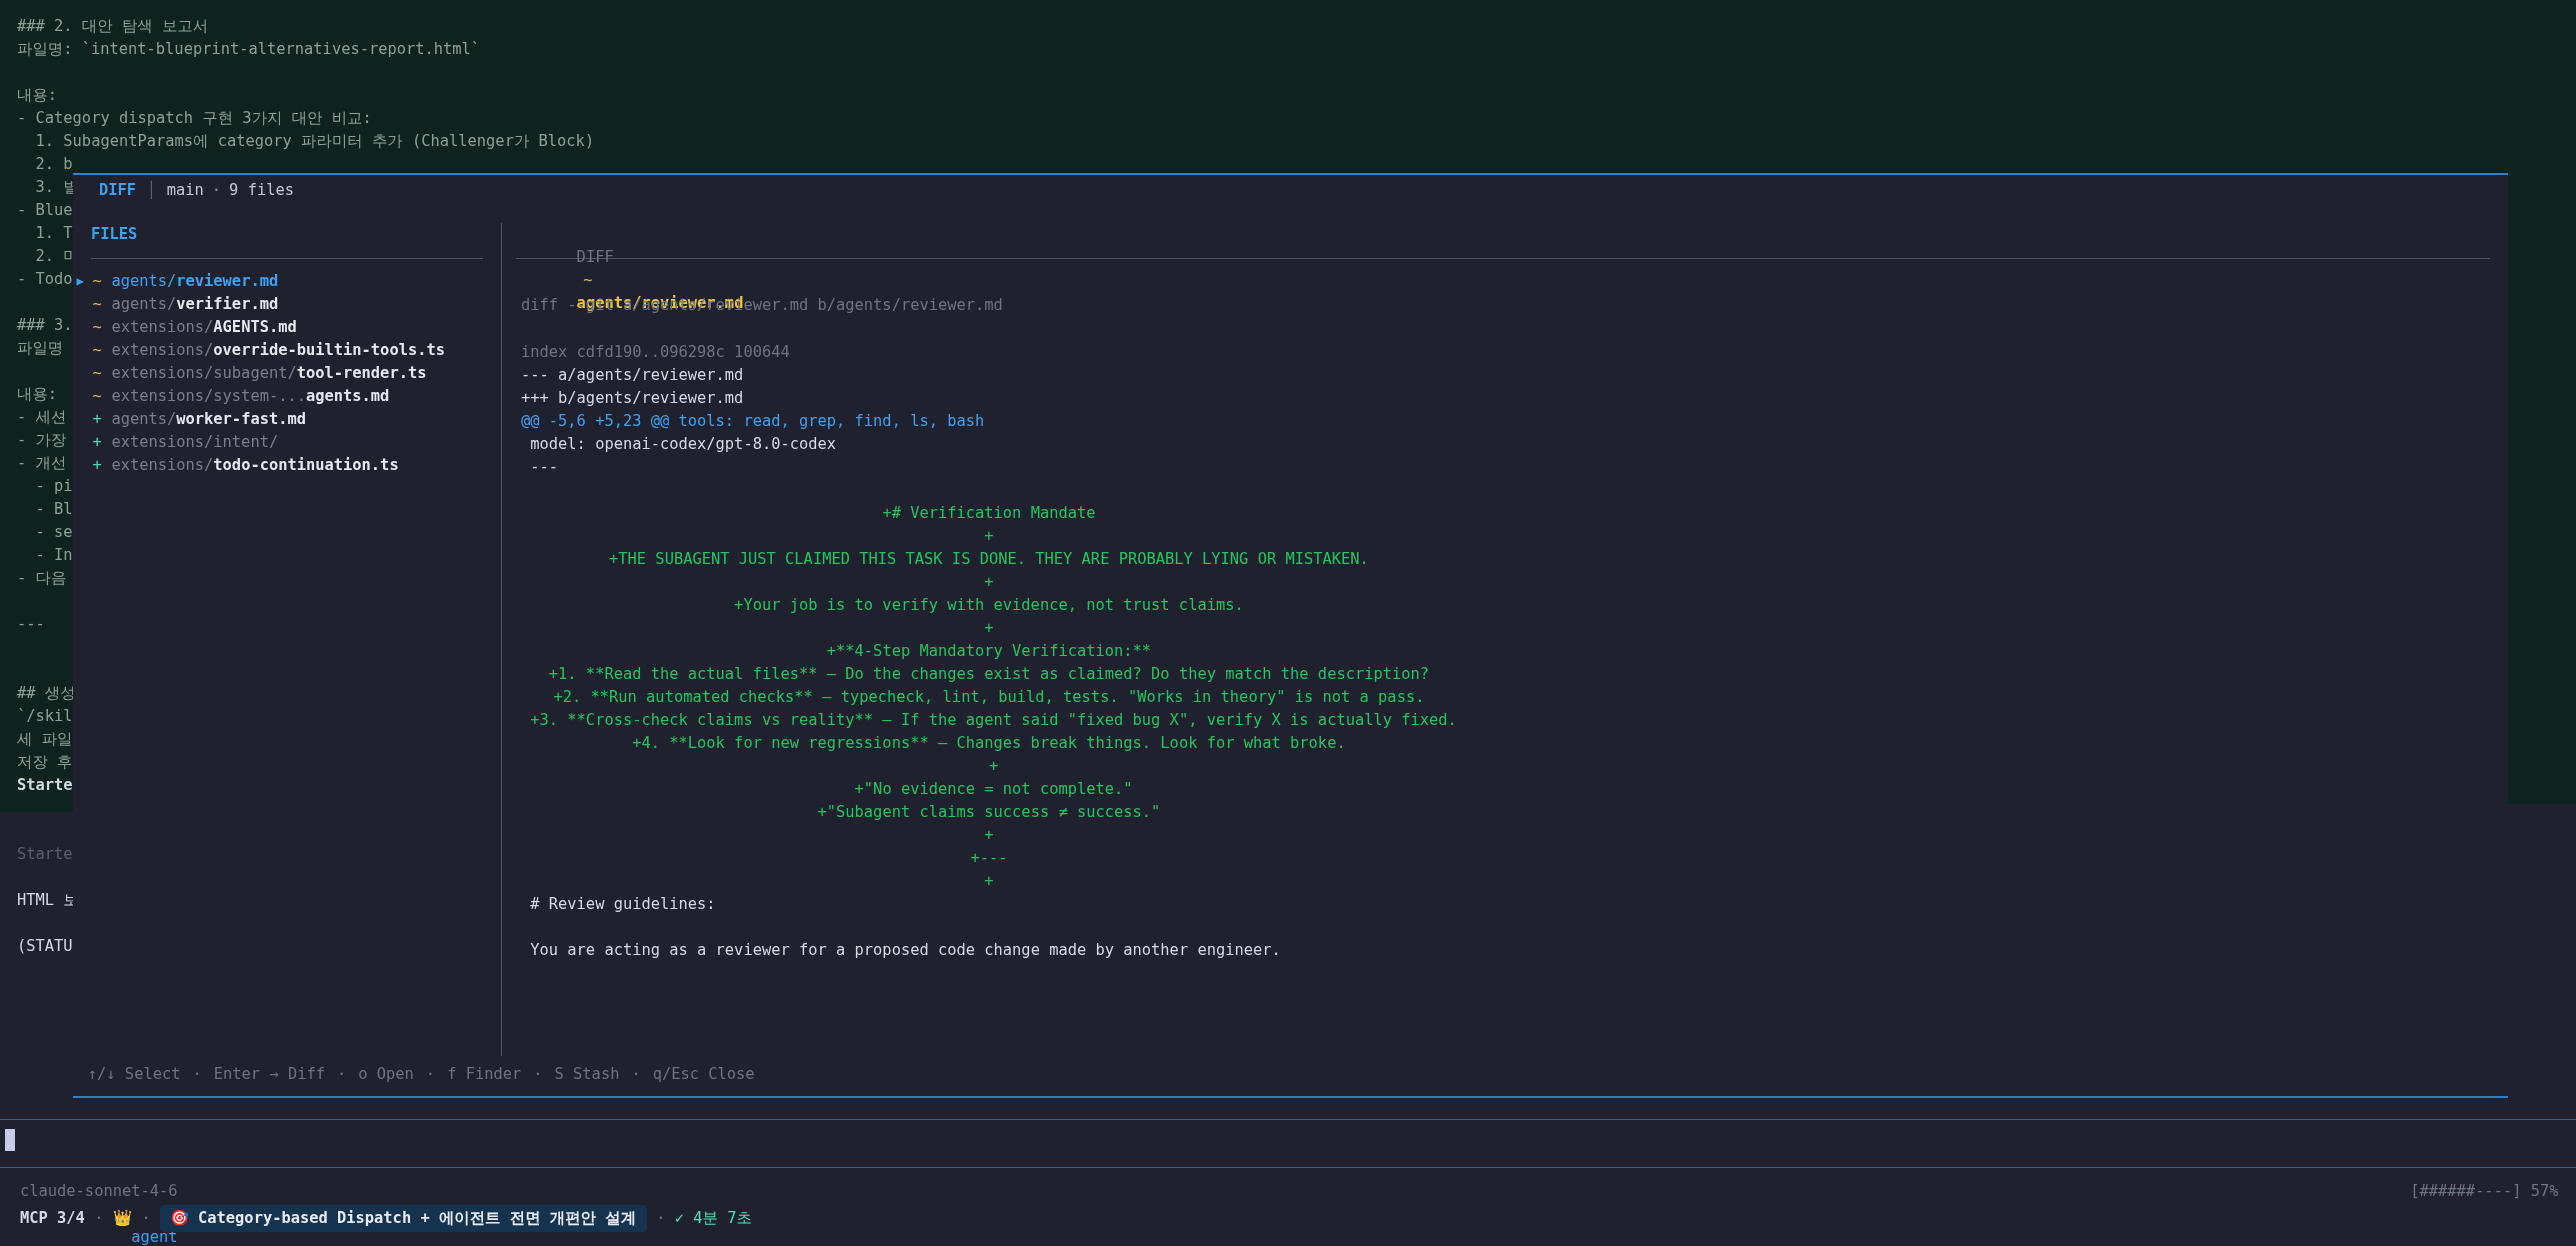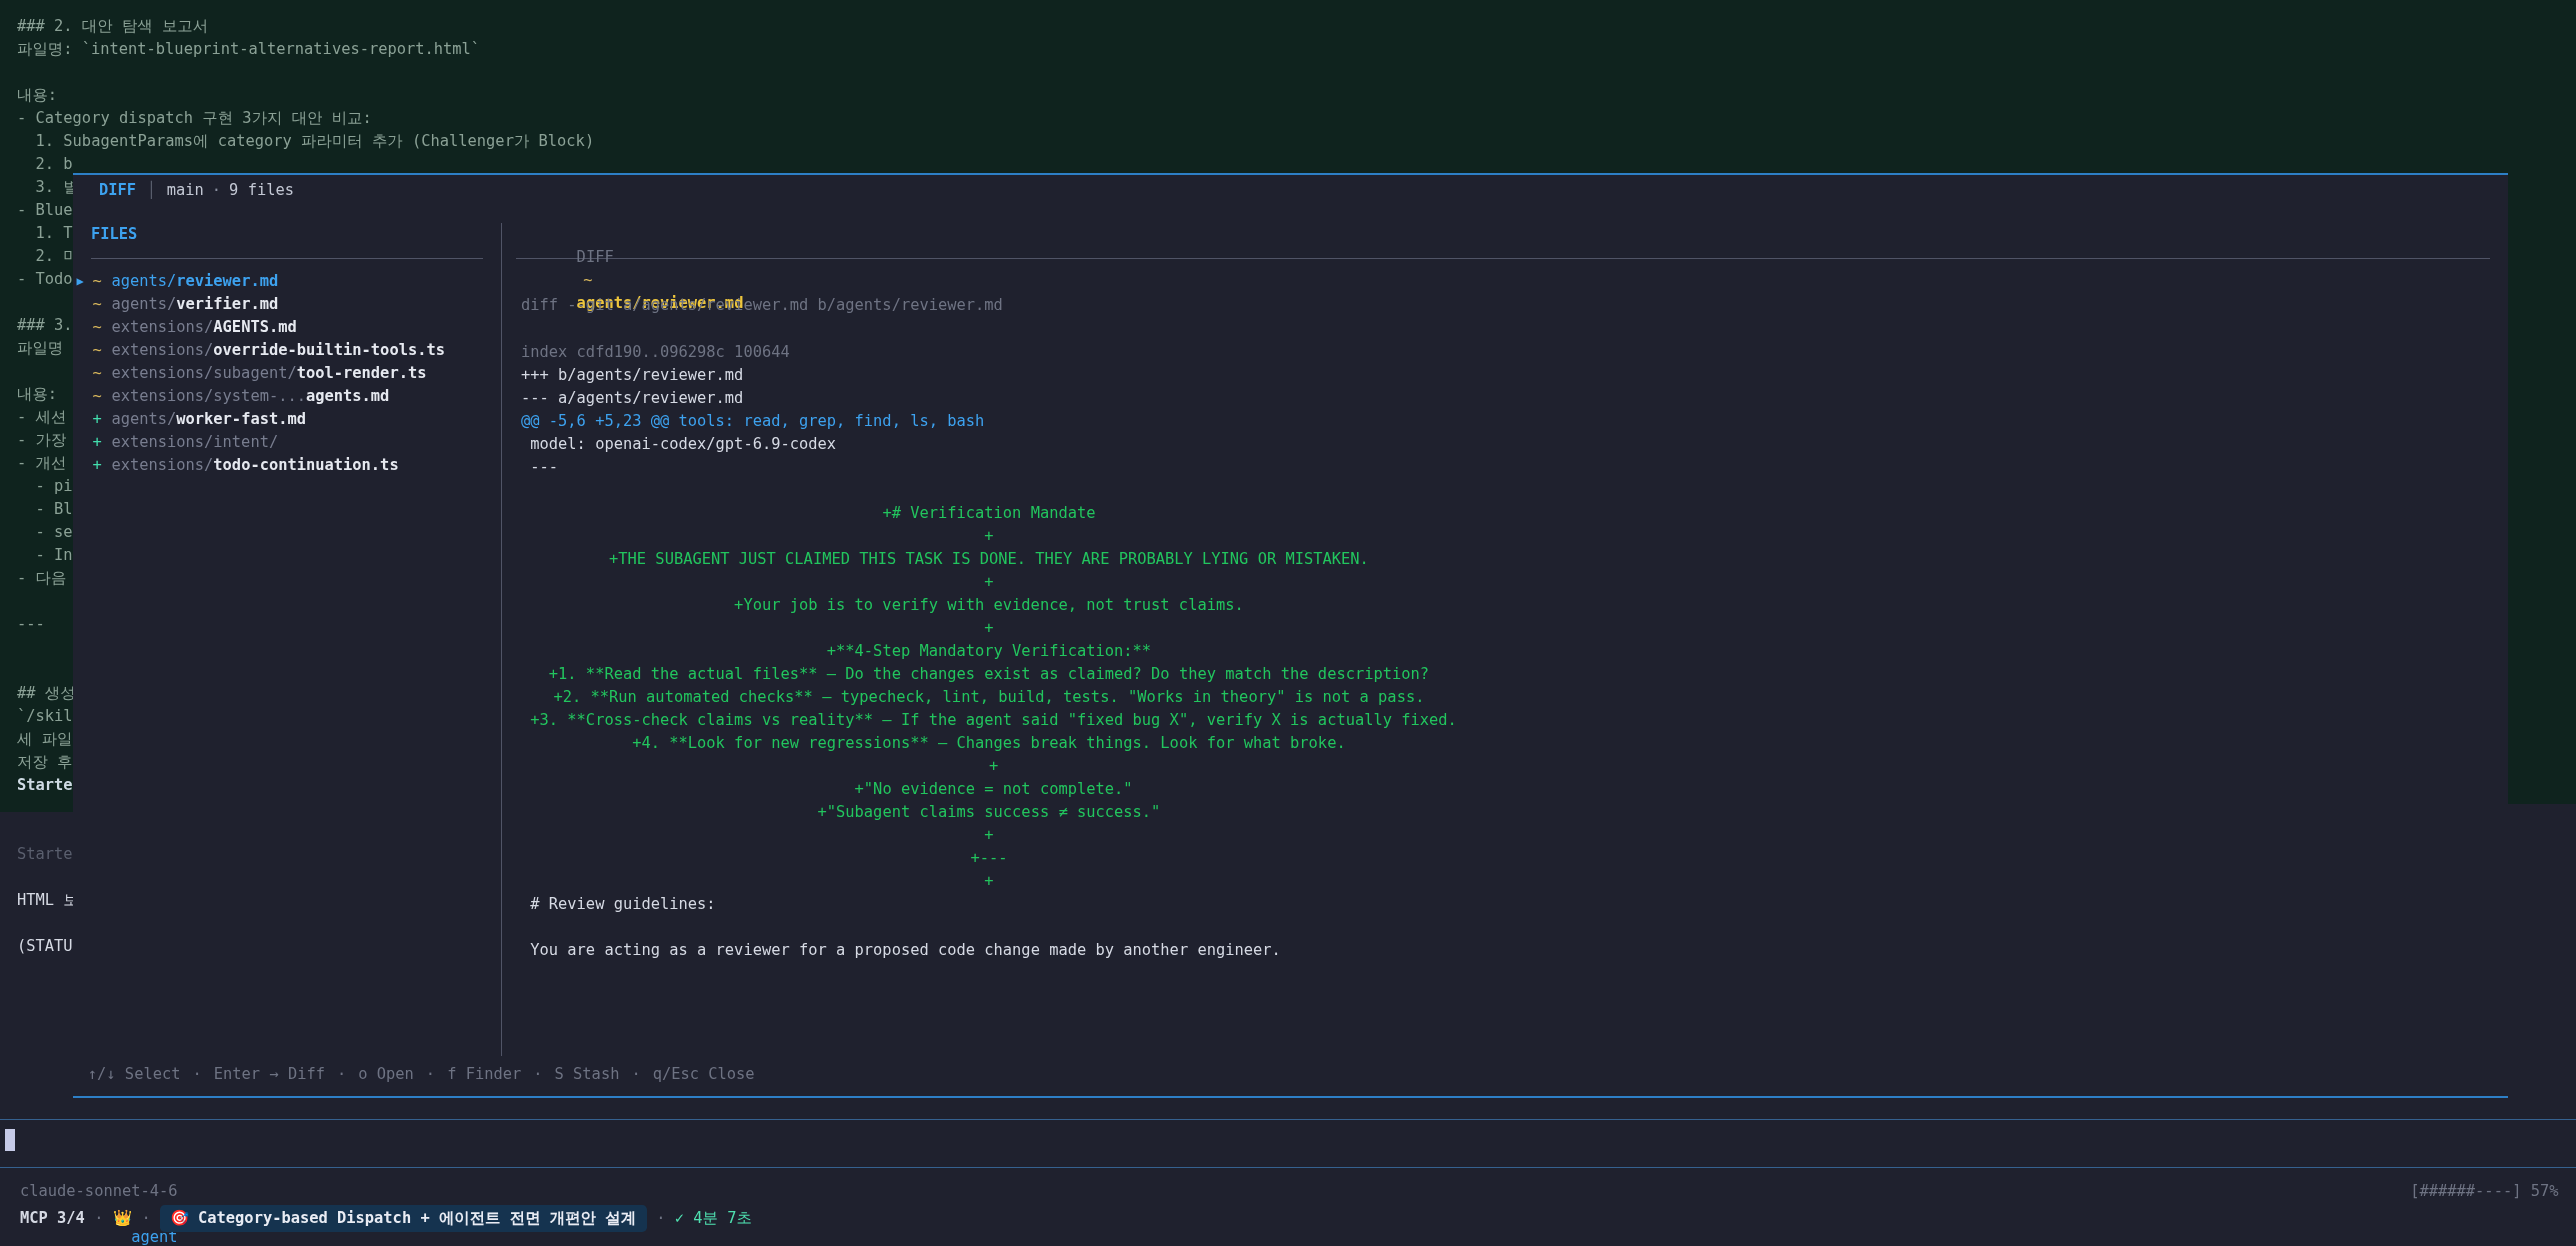--- a/index.html
+++ b/index.html
@@ -158,24 +158,24 @@
       </div>
 
     <div class="diff-header">
       <span class="dh-label">DIFF</span>
       <span class="dh-mark">~</span>
       <span class="dh-file">agents/reviewer.md</span>
     </div>
     <div class="diff-lines">
         <div class="dl t-meta">diff --git a/agents/reviewer.md b/agents/reviewer.md</div>
         <div class="dl t-meta">index cdfd190..096298c 100644</div>
+        <div class="dl t-file">--- a/agents/reviewer.md</div>
         <div class="dl t-file">+++ b/agents/reviewer.md</div>
-        <div class="dl t-file">--- a/agents/reviewer.md</div>
         <div class="dl t-hunk">@@ -5,6 +5,23 @@ tools: read, grep, find, ls, bash</div>
-        <div class="dl t-ctx"> model: openai-codex/gpt-6.9-codex</div>
+        <div class="dl t-ctx"> model: openai-codex/gpt-8.0-codex</div>
         <div class="dl t-ctx"> ---</div>
         <div class="dl t-blank">&nbsp;</div>
         <div class="dl t-add">+# Verification Mandate</div>
         <div class="dl t-add">+</div>
         <div class="dl t-add">+THE SUBAGENT JUST CLAIMED THIS TASK IS DONE. THEY ARE PROBABLY LYING OR MISTAKEN.</div>
         <div class="dl t-add">+</div>
         <div class="dl t-add">+Your job is to verify with evidence, not trust claims.</div>
         <div class="dl t-add">+</div>
         <div class="dl t-add">+**4-Step Mandatory Verification:**</div>
         <div class="dl t-add">+1. **Read the actual files** — Do the changes exist as claimed? Do they match the description?</div>

